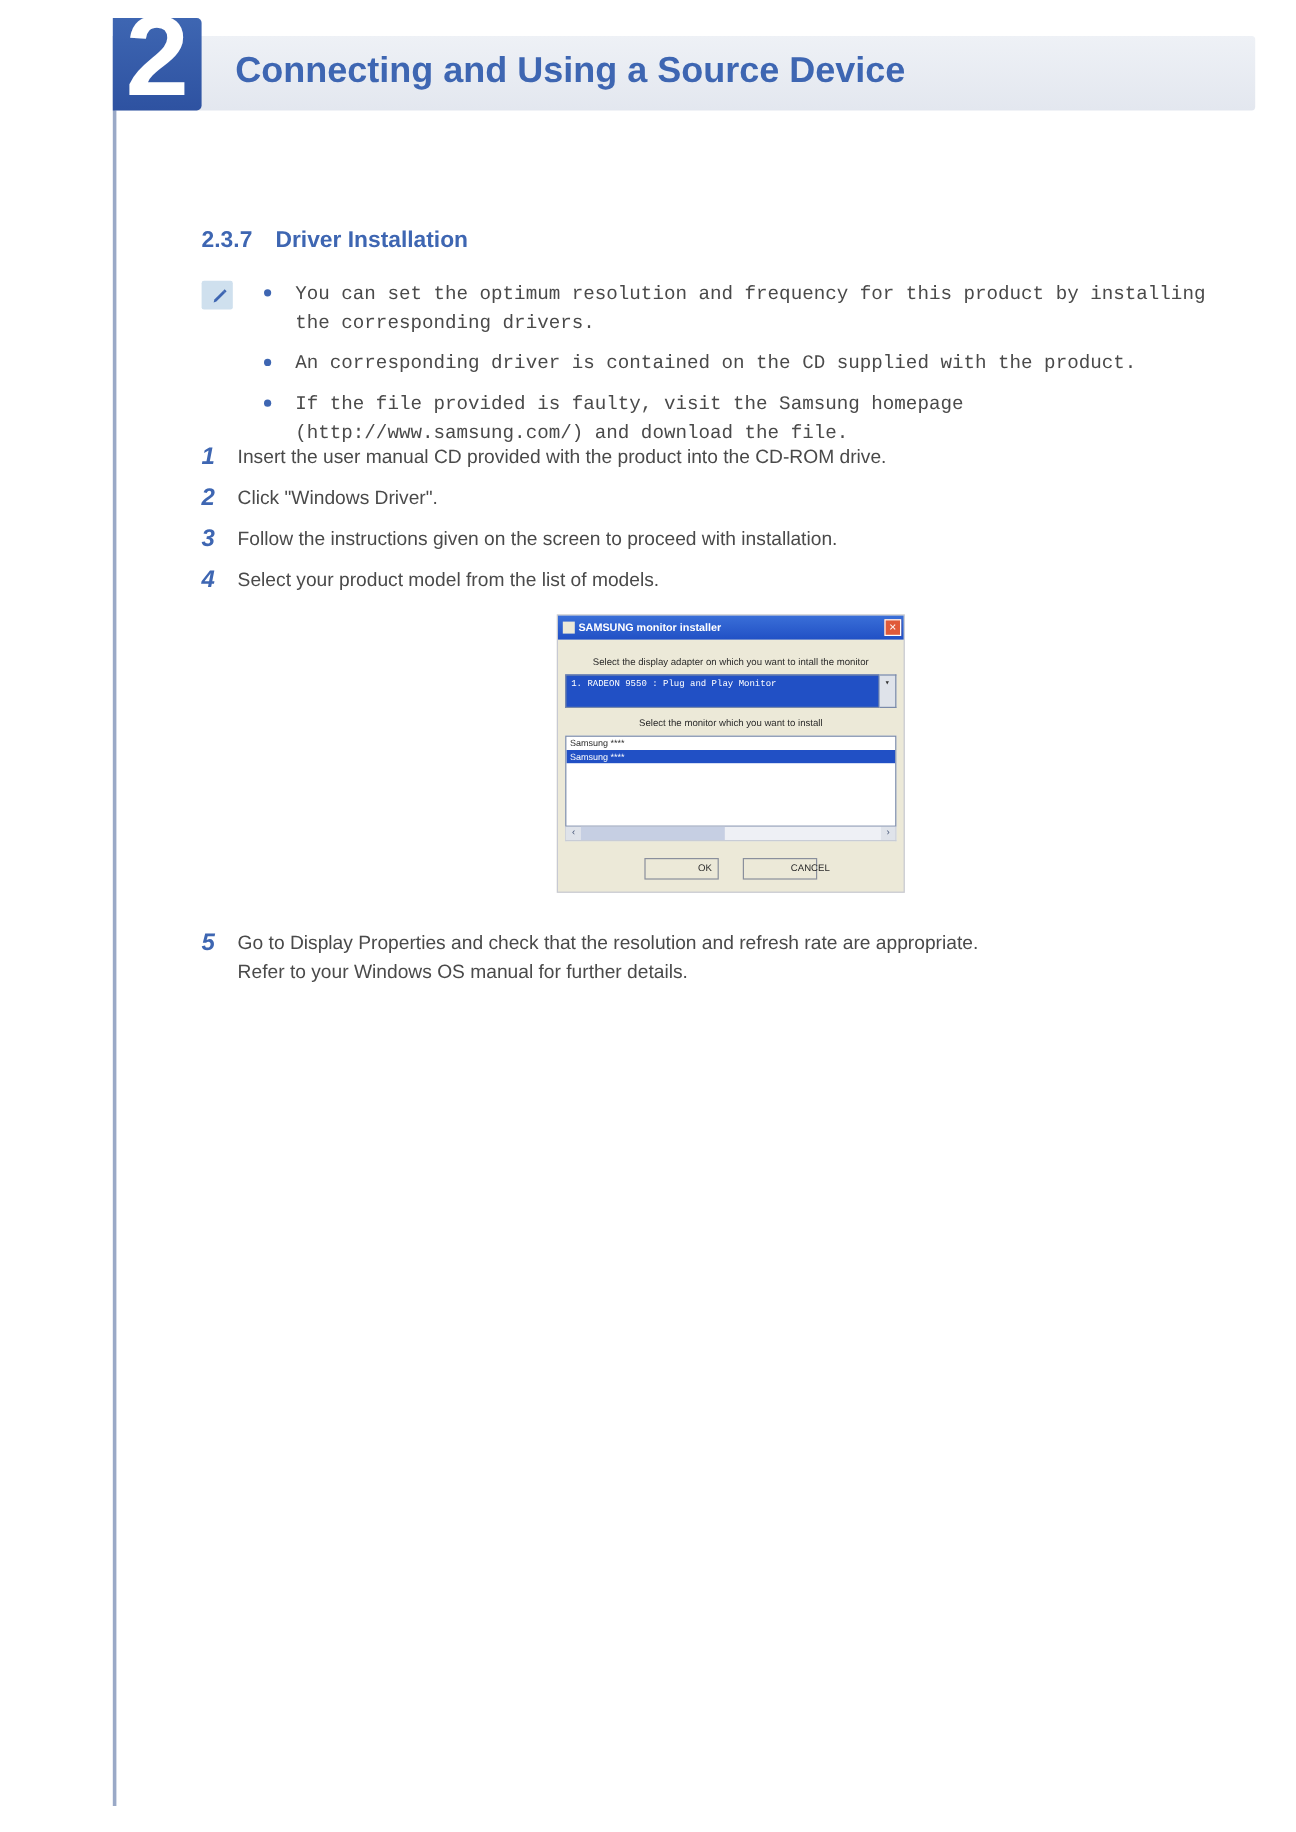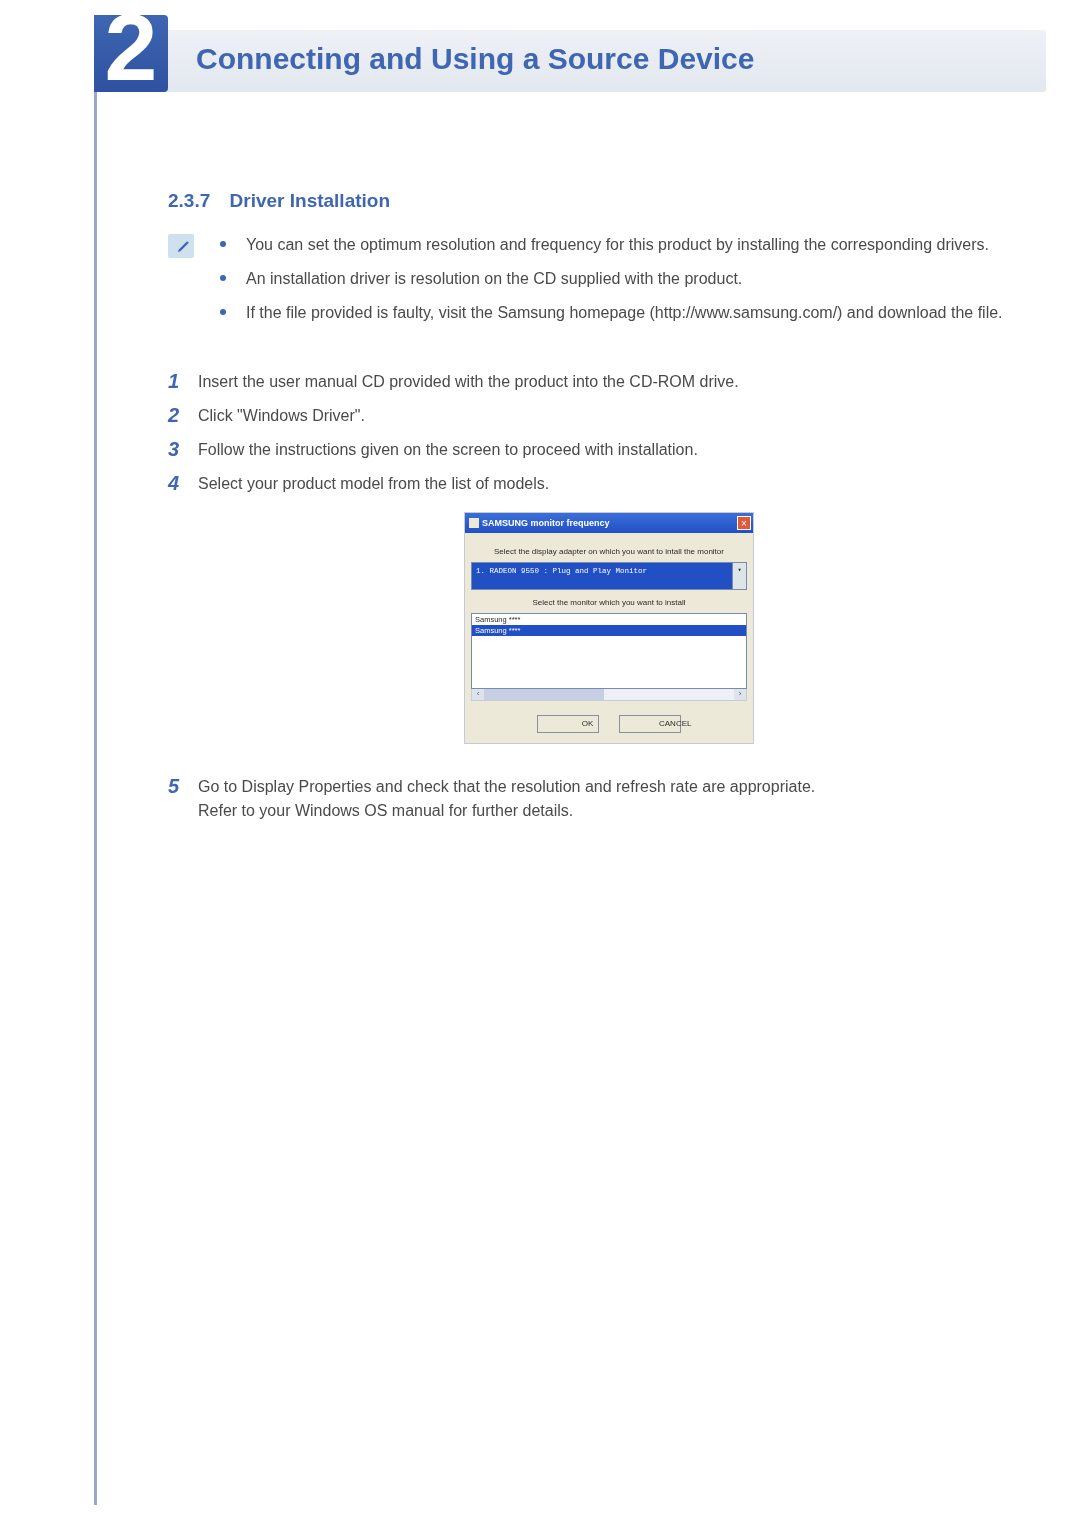--- a/index.html
+++ b/index.html
@@ -114,20 +114,21 @@
     border-radius: 50%;
     background: #3e66b2;
     margin-top: 8px;
     margin-right: 20px;
     flex: 0 0 auto;
   }
   .bullet-text {
     font-size: 16px;
     line-height: 24px;
     color: #4a4a4a;
+    font-family: Liberation Mono, monospace;
   }
 
   
   .steps {
     position: absolute;
     left: 168px;
     top: 370px;
     right: 60px;
   }
   .step-row {
@@ -342,21 +343,21 @@
     </svg>
   </div>
 
   <div class="note-list">
     <div class="bullet-row">
       <div class="bullet-dot"></div>
       <div class="bullet-text">You can set the optimum resolution and frequency for this product by installing the corresponding drivers.</div>
     </div>
     <div class="bullet-row">
       <div class="bullet-dot"></div>
-      <div class="bullet-text">An installation driver is resolution on the CD supplied with the product.</div>
+      <div class="bullet-text">An corresponding driver is contained on the CD supplied with the product.</div>
     </div>
     <div class="bullet-row">
       <div class="bullet-dot"></div>
       <div class="bullet-text">If the file provided is faulty, visit the Samsung homepage (http://www.samsung.com/) and download the file.</div>
     </div>
   </div>
 
   <div class="steps">
 
     <div class="step-row">
@@ -374,21 +375,21 @@
     <div class="step-row">
       <div class="step-num">4</div>
       <div class="step-text">Select your product model from the list of models.</div>
     </div>
 
     <div style="display:flex; justify-content:center;">
       <div class="dialog-wrap">
         <div class="dlg-titlebar">
           <div class="dlg-title">
             <span class="tiny-icon"></span>
-            <span>SAMSUNG monitor frequency</span>
+            <span>SAMSUNG monitor installer</span>
           </div>
           <div class="dlg-close">×</div>
         </div>
         <div class="dlg-body">
           <div class="dlg-label">Select the display adapter on which you want to intall the monitor</div>
           <div class="dlg-select-row">
             <div class="dlg-select">1. RADEON 9550 : Plug and Play Monitor</div>
             <div class="dlg-select-btn">▾</div>
           </div>
           <div class="dlg-label">Select the monitor which you want to install</div>

